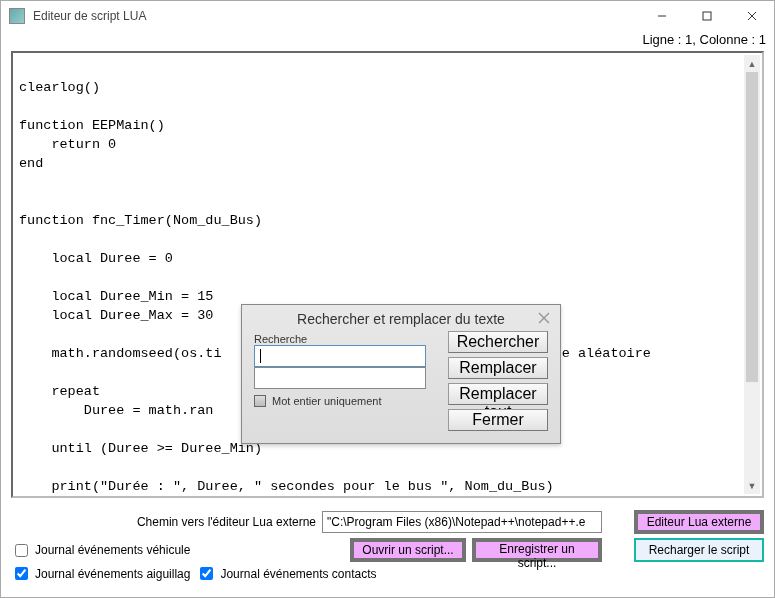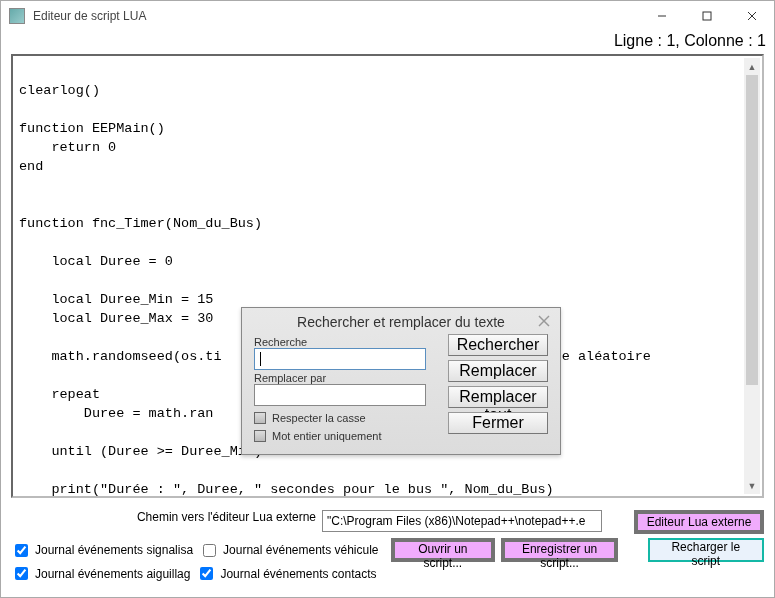--- a/index.html
+++ b/index.html
@@ -3,28 +3,28 @@
 <meta charset="utf-8">
 <style>
   * { box-sizing: border-box; }
   html, body { margin: 0; padding: 0; font-family: "Segoe UI", Tahoma, sans-serif; font-size: 12px; color: #000; background: #fff; }
   .window { width: 775px; height: 598px; border: 1px solid #aaa; position: relative; background: #fff; display: flex; flex-direction: column; }
   .titlebar { height: 30px; display: flex; align-items: center; background: #fff; }
   .titlebar .icon { width: 16px; height: 16px; margin: 0 8px; background: linear-gradient(135deg,#6aa,#9cc); border: 1px solid #888; }
   .titlebar .title { flex: 1; font-size: 12px; color: #444; }
   .winbtns { display: flex; }
   .winbtn { width: 45px; height: 30px; display: flex; align-items: center; justify-content: center; color: #666; font-family: sans-serif; }
-  .status { text-align: right; font-size: 16px; padding: 1px 8px 0 0; }
+  .status { text-align: right; font-size: 13px; padding: 1px 8px 0 0; }
   .editor-wrap { margin: 4px 10px 8px 10px; border: 2px inset #bbb; background: #fff; flex: 1; position: relative; overflow: hidden; }
   .editor { font-family: "Courier New", monospace; font-size: 13.5px; line-height: 19px; white-space: pre; padding: 6px 6px; color: #000; height: 100%; overflow: hidden; }
   .scrollbar { position: absolute; top: 2px; right: 2px; bottom: 2px; width: 16px; background: #f0f0f0; }
   .scrollbar .arrow { height: 17px; background: #f0f0f0; display:flex; align-items:center; justify-content:center; color:#666; font-size:9px; }
   .scrollbar .thumb { position: absolute; left: 2px; right: 2px; top: 17px; height: 310px; background: #cdcdcd; }
   .bottom { padding: 4px 10px 10px 10px; }
-  .row { display: flex; margin-bottom: 4px; gap: 6px; }
+  .row { display: flex; align-items: center; margin-bottom: 4px; gap: 6px; }
   .row.right { justify-content: flex-end; }
   .lbl { font-size: 12px; text-align: right; }
   .txt { border: 1px solid #888; height: 22px; padding: 2px 4px; font-size: 12px; background: #fff; }
   .btn { height: 24px; border: 4px solid #737373; background: #f0abfc; font-size: 12px; cursor: pointer; padding: 0 8px; }
   .btn.active { border: 2px solid #14b8a6; background: #eaf2fb; }
   .chk { display: inline-flex; align-items: center; gap: 4px; font-size: 12px; white-space: nowrap; }
   .chk input { width: 13px; height: 13px; }
   
   .dialog { position: absolute; left: 228px; top: 251px; width: 320px; background: linear-gradient(#e8e8e8,#dcdcdc); border: 1px solid #888; box-shadow: 0 2px 4px rgba(0,0,0,0.2); }
   .dialog .dtitle { text-align: center; font-size: 14px; color: #333; padding: 6px 0 4px 0; position: relative; }
@@ -114,26 +114,21 @@
             </svg>
         </div>
       </div>
       <div class="dbody">
         <div class="dleft">
           <div class="dlabel">Recherche</div>
           <div style="position:relative">
             <input class="dinput" value="" style="">
             <span class="caret" style="position:absolute;left:6px;top:4px"></span>
           </div>
-          <div class="dlabel">Remplacer par</div>
           <input class="dinput plain" value="" style="">
-          <div class="dchk">
-            <span class="dbox"></span>
-            <span>Respecter la casse</span>
-          </div>
           <div class="dchk">
             <span class="dbox"></span>
             <span>Mot entier uniquement</span>
           </div>
         </div>
         <div class="dright">
           <button class="dbtn">Rechercher</button>
           <button class="dbtn">Remplacer</button>
           <button class="dbtn">Remplacer tout</button>
           <button class="dbtn">Fermer</button>
@@ -143,24 +138,20 @@
   </div>
 
   <div class="bottom">
     <div class="row right">
       <div class="lbl">Chemin vers l'éditeur Lua externe</div>
       <input class="txt" style="width: 280px;" value="&quot;C:\Program Files (x86)\Notepad++\notepad++.e">
       <div style="width:20px"></div>
       <button class="btn" style="width:130px">Editeur Lua externe</button>
     </div>
     <div class="row">
-      <label class="chk">
-          <input type="checkbox" id="c1" checked="" style="">
-          <span>Journal événements signalisa</span>
-        </label>
       <label class="chk">
           <input type="checkbox" id="c3" style="">
           <span>Journal événements véhicule</span>
         </label>
       <div style="flex:1"></div>
       <button class="btn" style="width:116px">Ouvrir un script...</button>
       <button class="btn" style="width:130px">Enregistrer un script...</button>
       <div style="width:20px"></div>
       <button class="btn active" style="width:130px">Recharger le script</button>
     </div>

